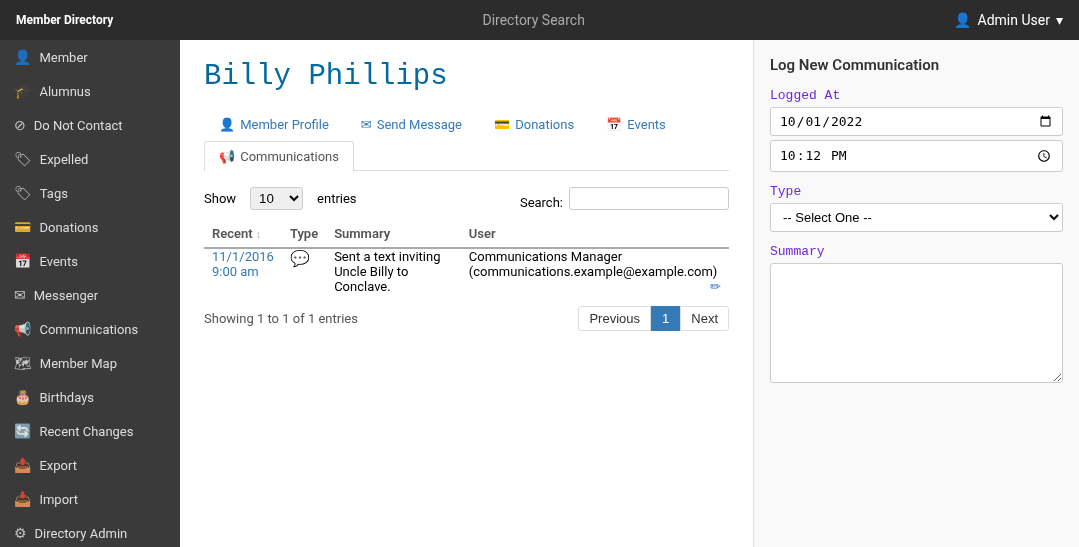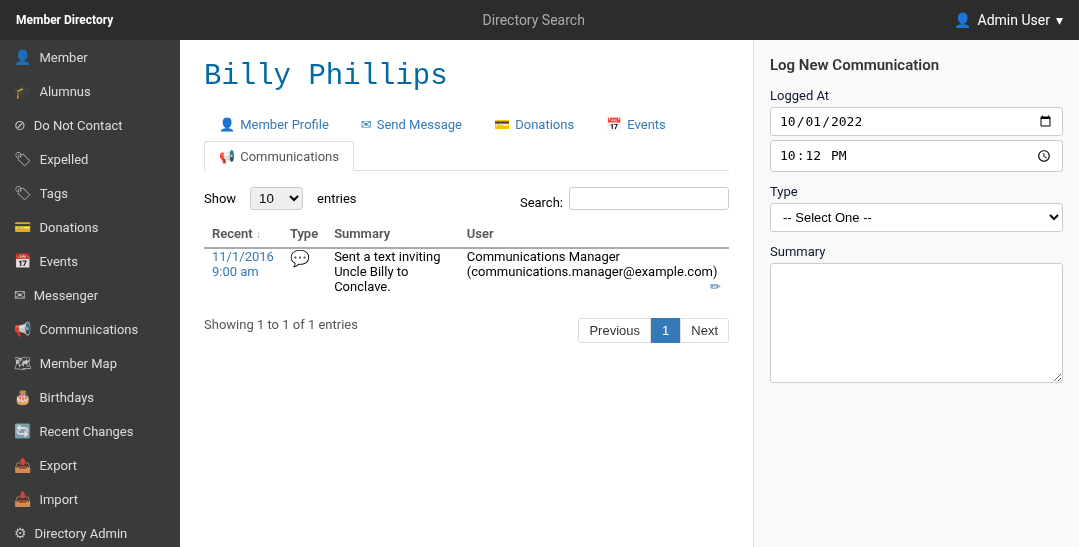--- a/index.html
+++ b/index.html
@@ -42,30 +42,30 @@
     table th { text-align: left; padding: 6px 8px; font-weight: 600; color: #555; cursor: pointer; white-space: nowrap; }
     table td { padding: 0 8px; vertical-align: top; border-top: 1px solid #f0f0f0; }
 
     .log-date { color: #337ab7; text-decoration: none; display: block; }
     .msg-icon { font-size: 16px; color: #555; }
     .edit-icon { color: #337ab7; cursor: pointer; float: right; }
 
     
     .pagination-row { display: flex; justify-content: space-between; align-items: center; margin-top: 12px; font-size: 13px; color: #555; }
     .pagination-btns { display: flex; gap: 0; }
-    .page-btn { padding: 4px 10px; border: 1px solid #ddd; background: #fff; cursor: pointer; font-size: 13px; color: #333; margin-top: 12px; }
+    .page-btn { padding: 4px 10px; border: 1px solid #ddd; background: #fff; cursor: pointer; font-size: 13px; color: #333; }
     .page-btn.active { background: #337ab7; color: #fff; border-color: #337ab7; }
     .page-btn:first-child { border-radius: 3px 0 0 3px; }
     .page-btn:last-child { border-radius: 0 3px 3px 0; }
 
     
     .right-panel { width: 326px; flex-shrink: 0; background: #f9f9f9; border-left: 1px solid #e0e0e0; padding: 16px; overflow-y: auto; }
     .panel-title { font-size: 15px; font-weight: 600; color: #333; margin-bottom: 14px; }
     .form-group { margin-bottom: 12px; }
-    .form-label { font-size: 13px; color: #0f172a; margin-bottom: 4px; display: block; }
+    .form-label { font-size: 13px; color: #6d28d9; margin-bottom: 4px; display: block; font-family: Liberation Mono, monospace; }
     .form-input { width: 100%; border: 1px solid #ccc; border-radius: 3px; padding: 5px 8px; font-size: 13px; background: #fff; }
     .form-input[type="date"], .form-input[type="time"] { width: 100%; }
     .form-select { width: 100%; border: 1px solid #ccc; border-radius: 3px; padding: 5px 8px; font-size: 13px; background: #fff; appearance: auto; }
     .form-textarea { width: 100%; border: 1px solid #ccc; border-radius: 3px; padding: 5px 8px; font-size: 13px; background: #fff; height: 120px; resize: vertical; }
   </style>
 </head>
 <body>
 
 <div class="top-nav">
   <span class="top-nav-left">Member Directory</span>
@@ -209,21 +209,21 @@
             <a href="#" class="log-date">11/1/2016<br>9:00 am</a>
           </td>
           <td>
             <span class="msg-icon">💬</span>
           </td>
           <td>
             <span>Sent a text inviting Uncle Billy to Conclave.</span>
           </td>
           <td>
             <span>Communications Manager</span><br>
-            <span>(communications.manager@example.com)</span>
+            <span>(communications.example@example.com)</span>
             <span class="edit-icon" style="float:right; color:#337ab7; cursor:pointer;">✏</span>
           </td>
         </tr>
       </tbody>
     </table>
 
     <div class="pagination-row">
       <span>Showing 1 to 1 of 1 entries</span>
       <div class="pagination-btns">
         <button class="page-btn">Previous</button>

